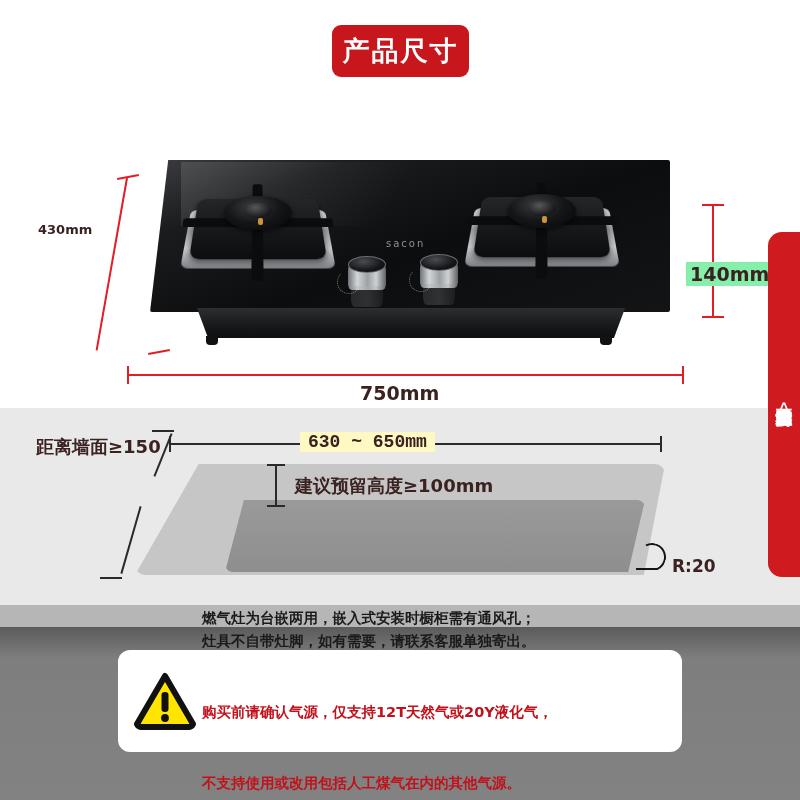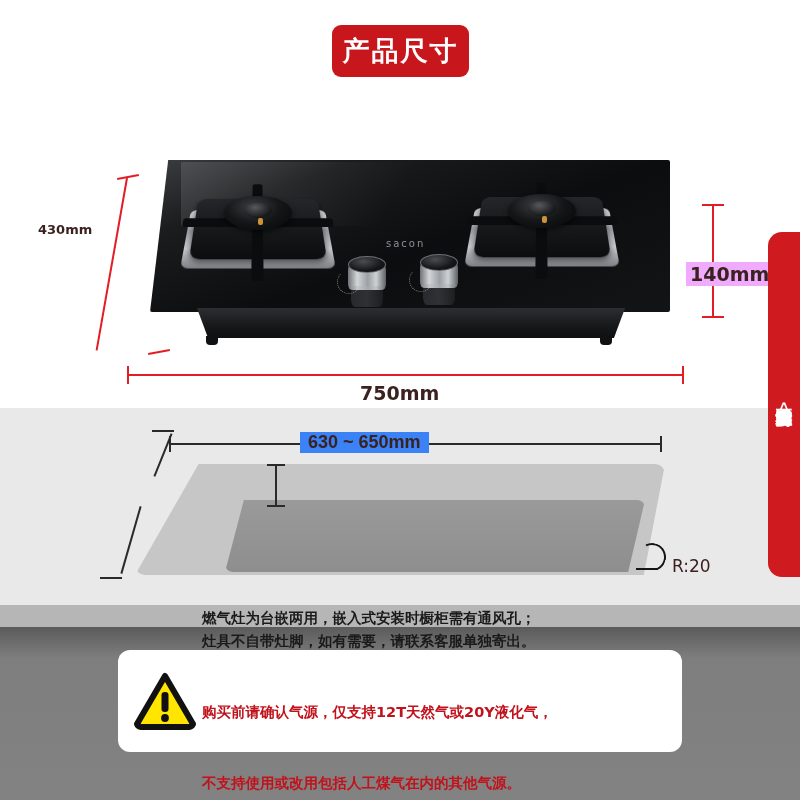--- a/index.html
+++ b/index.html
@@ -141,21 +141,21 @@
                  transform:rotate(-10deg); }
   .tick-430-bot{ position:absolute; left:148px; top:351px; width:22px; height:2px; background:#e31d25;
                  transform:rotate(-10deg); }
   .lbl-430{ position:absolute; left:38px; top:222px; font-size:13px; font-weight:bold; color:#3a2220;
             font-family:"DejaVu Sans","Liberation Sans",sans-serif; }
 
   .dim-140{ position:absolute; left:712px; top:205px; width:2px; height:112px; background:#e31d25; }
   .tick-140-top{ position:absolute; left:702px; top:204px; width:22px; height:2px; background:#e31d25; }
   .tick-140-bot{ position:absolute; left:702px; top:316px; width:22px; height:2px; background:#e31d25; }
   .lbl-140{ position:absolute; left:686px; top:262px; font-size:19px; font-weight:bold; color:#3a2220;
-            background:#f0abfc; padding:1px 4px;
+            background:#86efac; padding:1px 4px;
             font-family:"DejaVu Sans","Liberation Sans",sans-serif; }
 
   .dim-750{ position:absolute; left:128px; top:374px; width:556px; height:2px; background:#e31d25; }
   .tick-750-l{ position:absolute; left:127px; top:366px; width:2px; height:18px; background:#e31d25; }
   .tick-750-r{ position:absolute; left:682px; top:366px; width:2px; height:18px; background:#e31d25; }
   .lbl-750{ position:absolute; left:360px; top:382px; font-size:19px; font-weight:bold; color:#3a2220;
             font-family:"DejaVu Sans","Liberation Sans",sans-serif; }
 
   
   .cut-outer{
@@ -167,22 +167,22 @@
   .cut-inner{
     position:absolute; left:225px; top:500px; width:420px; height:72px;
     background:linear-gradient(180deg,#9a9a9a 0%,#8e8e8e 100%);
     clip-path:polygon(4.5% 0%, 100% 0%, 96% 100%, 0% 100%);
     border-radius:8px;
   }
   .dim-630{ position:absolute; left:170px; top:443px; width:492px; height:2px; background:#2a2a2a; }
   .tick-630-l{ position:absolute; left:169px; top:436px; width:2px; height:16px; background:#2a2a2a; }
   .tick-630-r{ position:absolute; left:660px; top:436px; width:2px; height:16px; background:#2a2a2a; }
   .lbl-630{ position:absolute; left:300px; top:432px; font-size:18px; font-weight:bold; color:#3a2220;
-            background:#3b82f6; padding:0 8px;
-            font-family:Liberation Sans, sans-serif; }
+            background:#fef9c3; padding:0 8px;
+            font-family:Liberation Mono, monospace; }
 
   .lbl-wall{ position:absolute; left:36px; top:435px; font-size:18px; font-weight:bold; color:#3a2220;
              font-family:"DejaVu Sans","Liberation Sans",sans-serif; }
   .wall-slash1{ position:absolute; left:162px; top:432px; width:2px; height:46px; background:#2a2a2a;
                 transform:rotate(22deg); }
   .wall-tick1{ position:absolute; left:152px; top:430px; width:22px; height:2px; background:#2a2a2a; }
 
   .lbl-330{ position:absolute; left:22px; top:498px; font-size:18px; font-weight:bold; color:#3a2220;
             font-family:"DejaVu Sans","Liberation Sans",sans-serif; }
   .h330-slash{ position:absolute; left:130px; top:505px; width:2px; height:70px; background:#2a2a2a;
@@ -193,21 +193,21 @@
   .ibeam-t{ position:absolute; left:267px; top:464px; width:18px; height:2px; background:#2a2a2a; }
   .ibeam-b{ position:absolute; left:267px; top:505px; width:18px; height:2px; background:#2a2a2a; }
   .lbl-100{ position:absolute; left:295px; top:474px; font-size:18px; font-weight:bold; color:#3a2220;
             font-family:"DejaVu Sans","Liberation Sans",sans-serif; }
 
   .r20-arc{ position:absolute; left:638px; top:543px; width:28px; height:28px;
             border:2px solid #151515; border-radius:50%;
             border-left-color:transparent; border-bottom-color:transparent;
             transform:rotate(18deg); }
   .r20-stem{ position:absolute; left:636px; top:568px; width:22px; height:2px; background:#151515; }
-  .lbl-r20{ position:absolute; left:672px; top:556px; font-size:17px; font-weight:normal; color:#3a2220;
+  .lbl-r20{ position:absolute; left:672px; top:556px; font-size:17px; font-weight:bold; color:#3a2220;
             font-family:"DejaVu Sans","Liberation Sans",sans-serif; }
 
   
   .warn-card{
     position:absolute; left:118px; top:650px; width:564px; height:102px;
     background:#ffffff; border-radius:12px;
     display:flex; align-items:center; padding:0 14px;
   }
   .warn-icon{ width:66px; height:62px; flex:0 0 66px; display:flex;
               align-items:center; justify-content:center; }
@@ -280,34 +280,36 @@
   <div class="lbl-140">140mm</div>
 
   <div class="tick-750-l"></div>
   <div class="dim-750"></div>
   <div class="tick-750-r"></div>
   <div class="lbl-750">750mm</div>
 
   <div class="cut-outer"></div>
   <div class="cut-inner"></div>
 
+  <div class="lbl-wall">距离墙面≥150</div>
   <div class="wall-tick1"></div>
   <div class="wall-slash1"></div>
 
   <div class="tick-630-l"></div>
   <div class="dim-630"></div>
   <div class="tick-630-r"></div>
   <div class="lbl-630">630 ~ 650mm</div>
 
   <div class="h330-slash"></div>
   <div class="h330-tick"></div>
 
   <div class="ibeam-t"></div>
   <div class="ibeam"></div>
   <div class="ibeam-b"></div>
+  <div class="lbl-100">建议预留高度≥100mm</div>
 
   <div class="r20-arc"></div>
   <div class="r20-stem"></div>
   <div class="lbl-r20">R:20</div>
 
   <div class="warn-card">
     <div class="warn-icon">
       <svg width="62" height="58" viewBox="0 0 62 58" aria-hidden="true">
         <path d="M31 4 L59 52 A5 5 0 0 1 55 55 L7 55 A5 5 0 0 1 3 52 Z" fill="#ffe500" stroke="#111111" stroke-width="6" stroke-linejoin="round"></path>
         <rect x="27.5" y="20" width="7" height="20" rx="3.2" fill="#111111"></rect>

